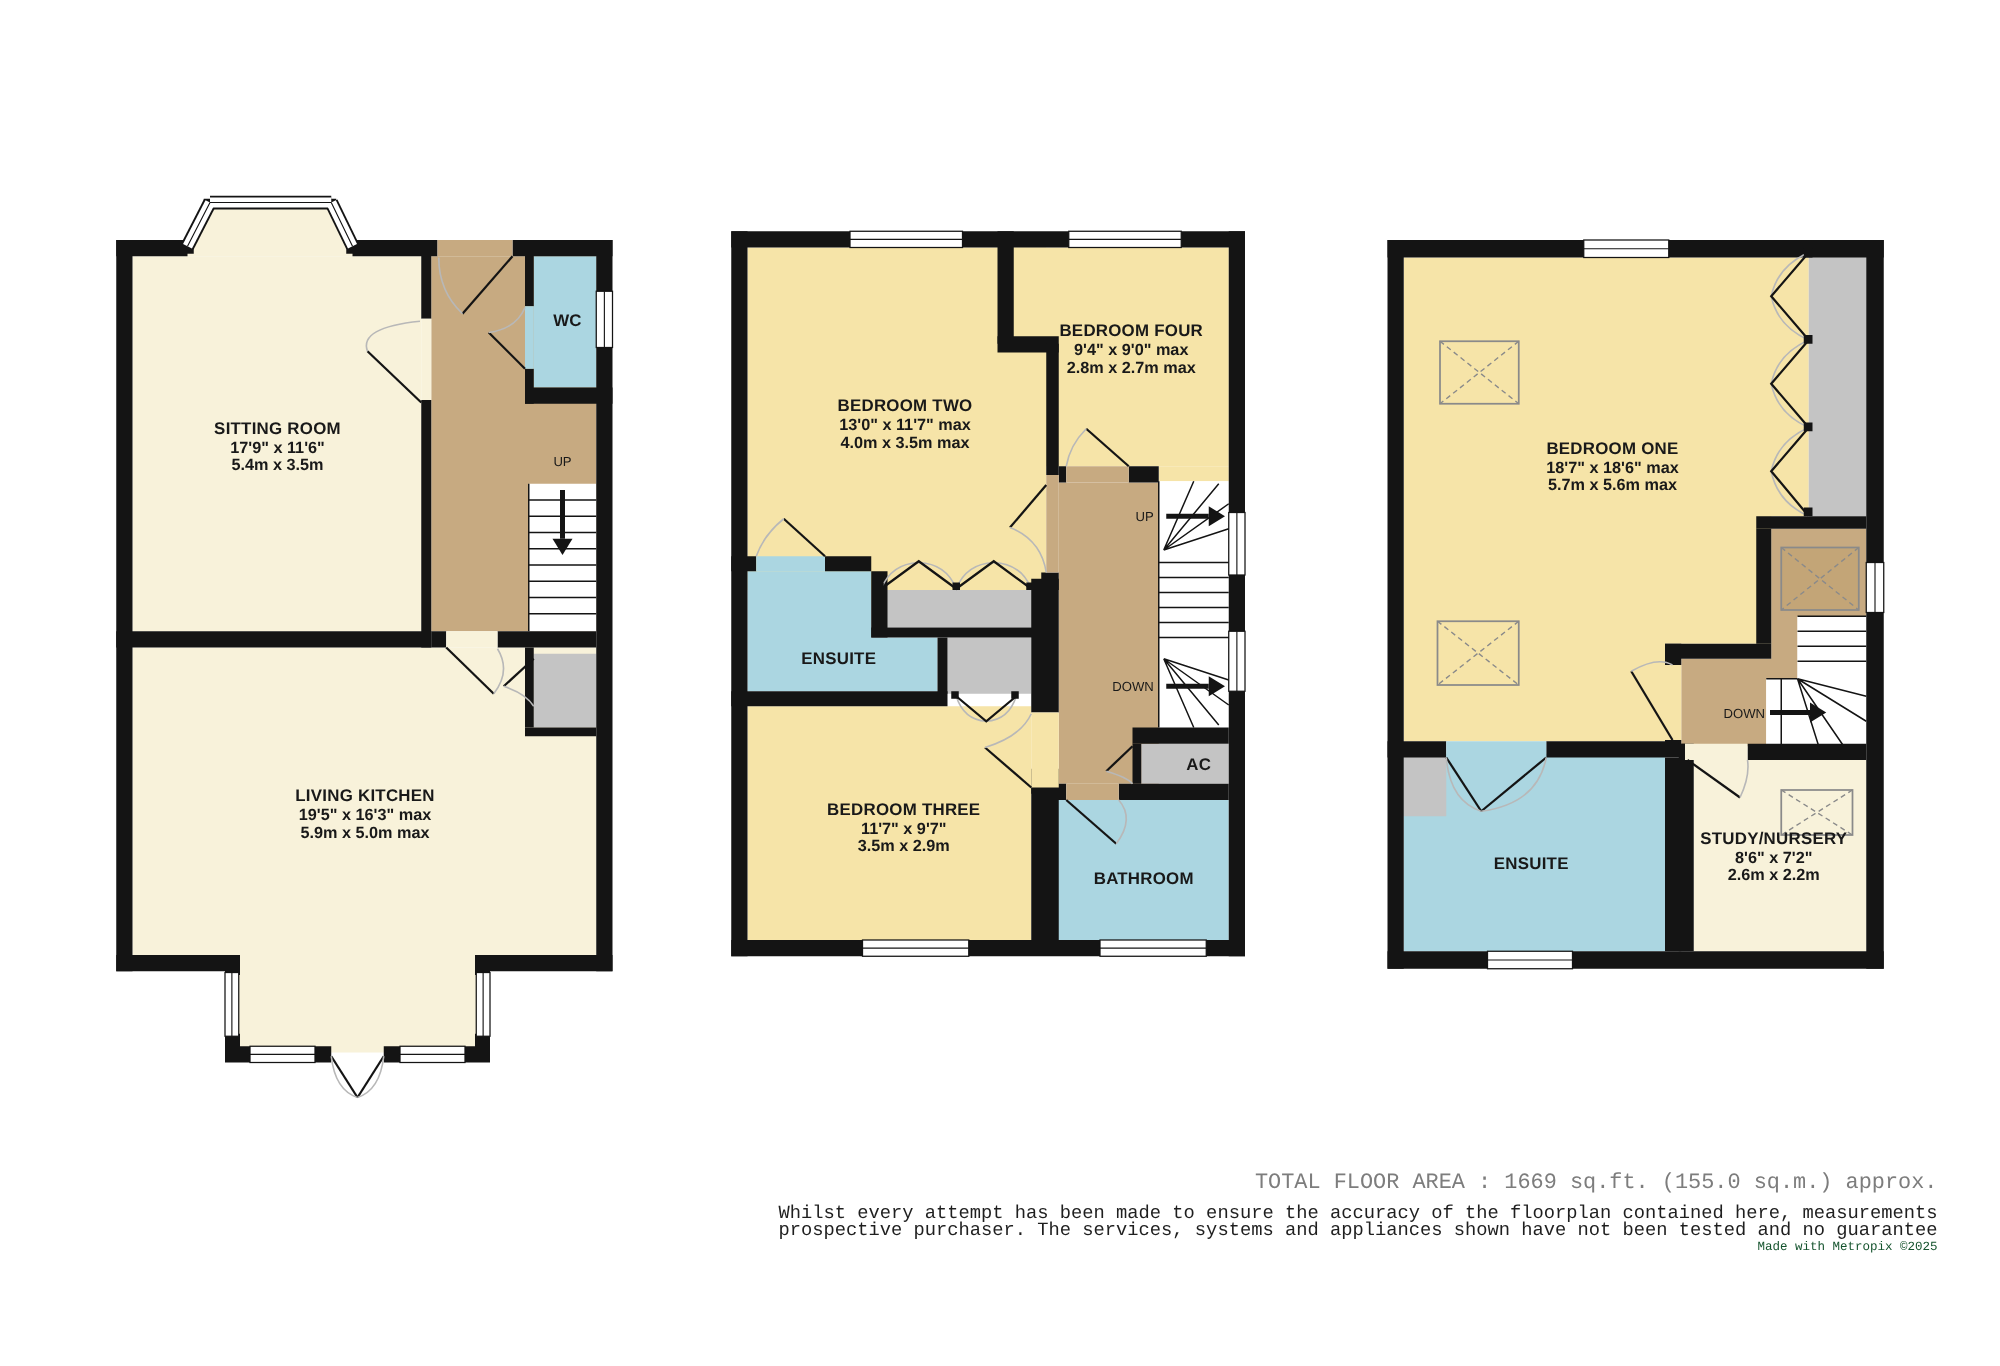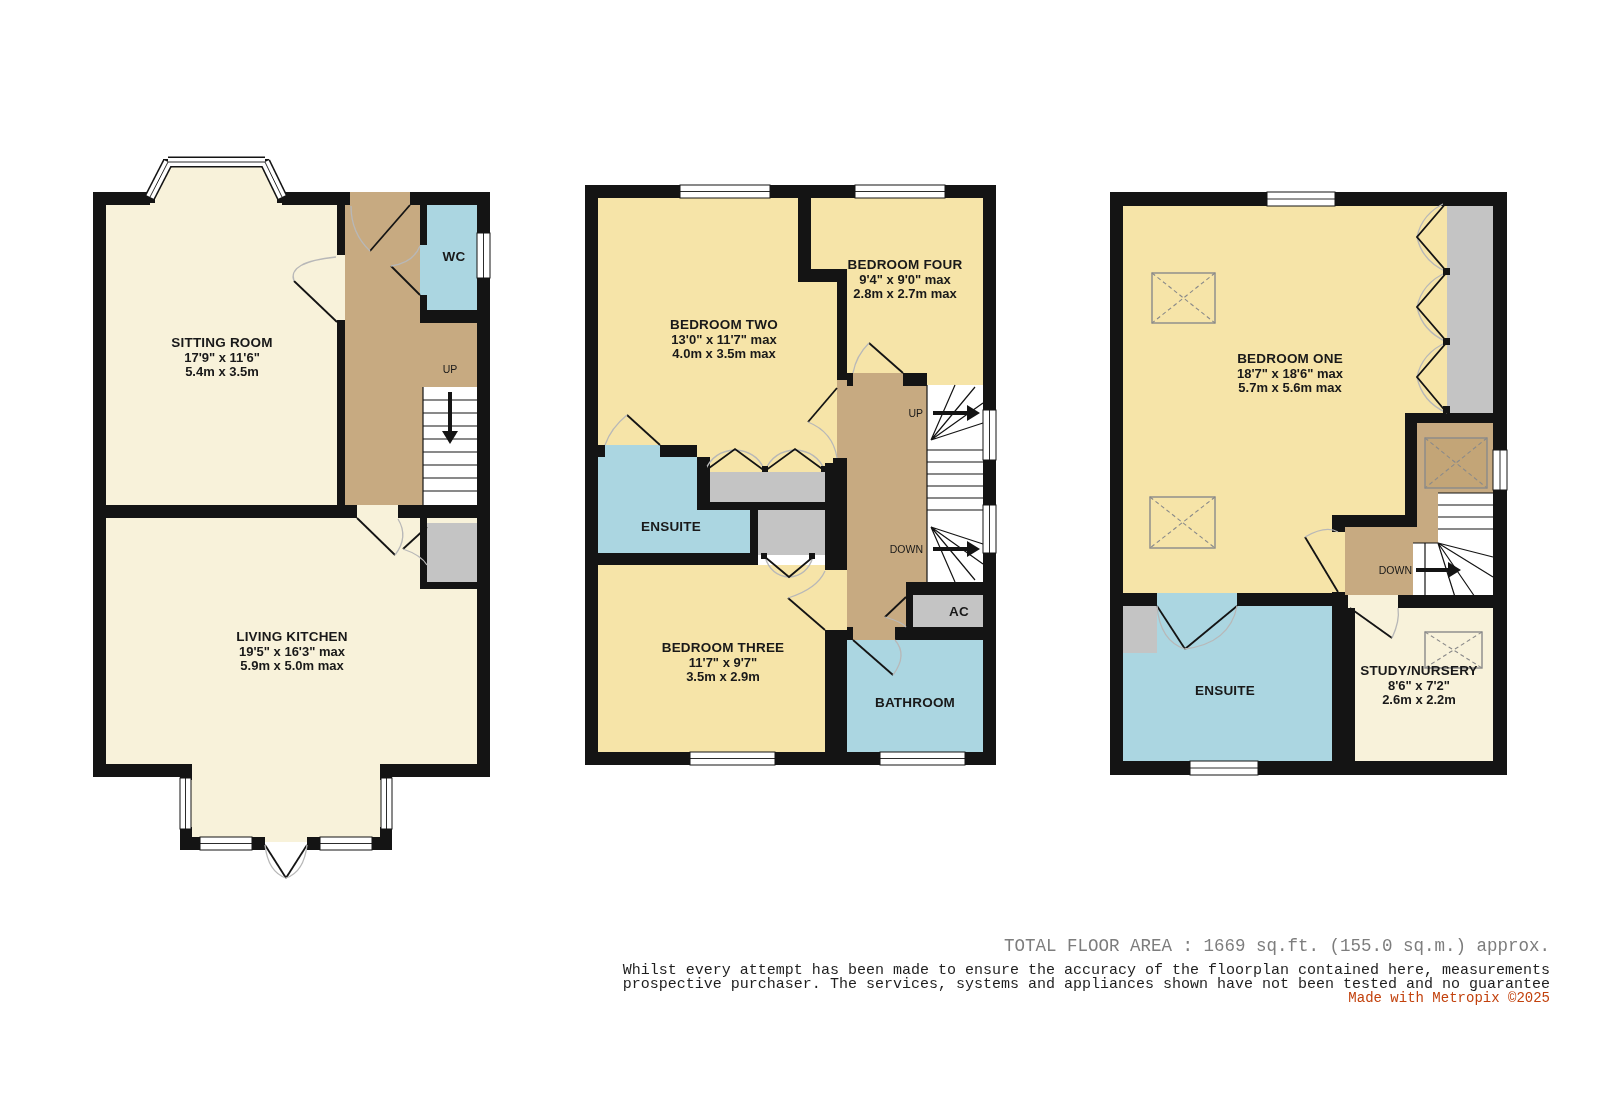--- a/index.html
+++ b/index.html
@@ -25,21 +25,21 @@
   .ah  {fill:#141414;}
   text{fill:#191919;}
   .lbl{font:bold 13.5px "Liberation Sans",sans-serif;text-anchor:middle;letter-spacing:.2px;}
   .dim{font:bold 13px "Liberation Sans",sans-serif;text-anchor:middle;}
   .sm {font:10.5px "Liberation Sans",sans-serif;text-anchor:middle;}
   .sme{font:10.5px "Liberation Sans",sans-serif;text-anchor:end;}
   
   .footer{position:absolute;top:936px;left:0;width:1550px;text-align:right;font-family:Liberation Mono, monospace;}
   .total {font-size:17.5px;color:#7d7d7d;margin-bottom:8px;}
   .disc div{font-size:15px;color:#1f1f1f;line-height:13.8px;margin-left:12px;}
-  .credit{font-size:14px;color:#c2410c;line-height:13.8px;}
+  .credit{font-size:10px;color:#14532d;line-height:13.8px;}
 </style>
 </head>
 <body>
 
 <svg class="plan" style="left:80px;top:145px" width="420" height="740" viewBox="0 0 420 740">
 
   <g>
     <rect class="cream" x="26" y="60" width="231" height="300"></rect>
     <path class="cream" d="M68,60 L88,22 L185,22 L204,60 Z"></path>
     <rect class="brn" x="265" y="60" width="132" height="300"></rect>

